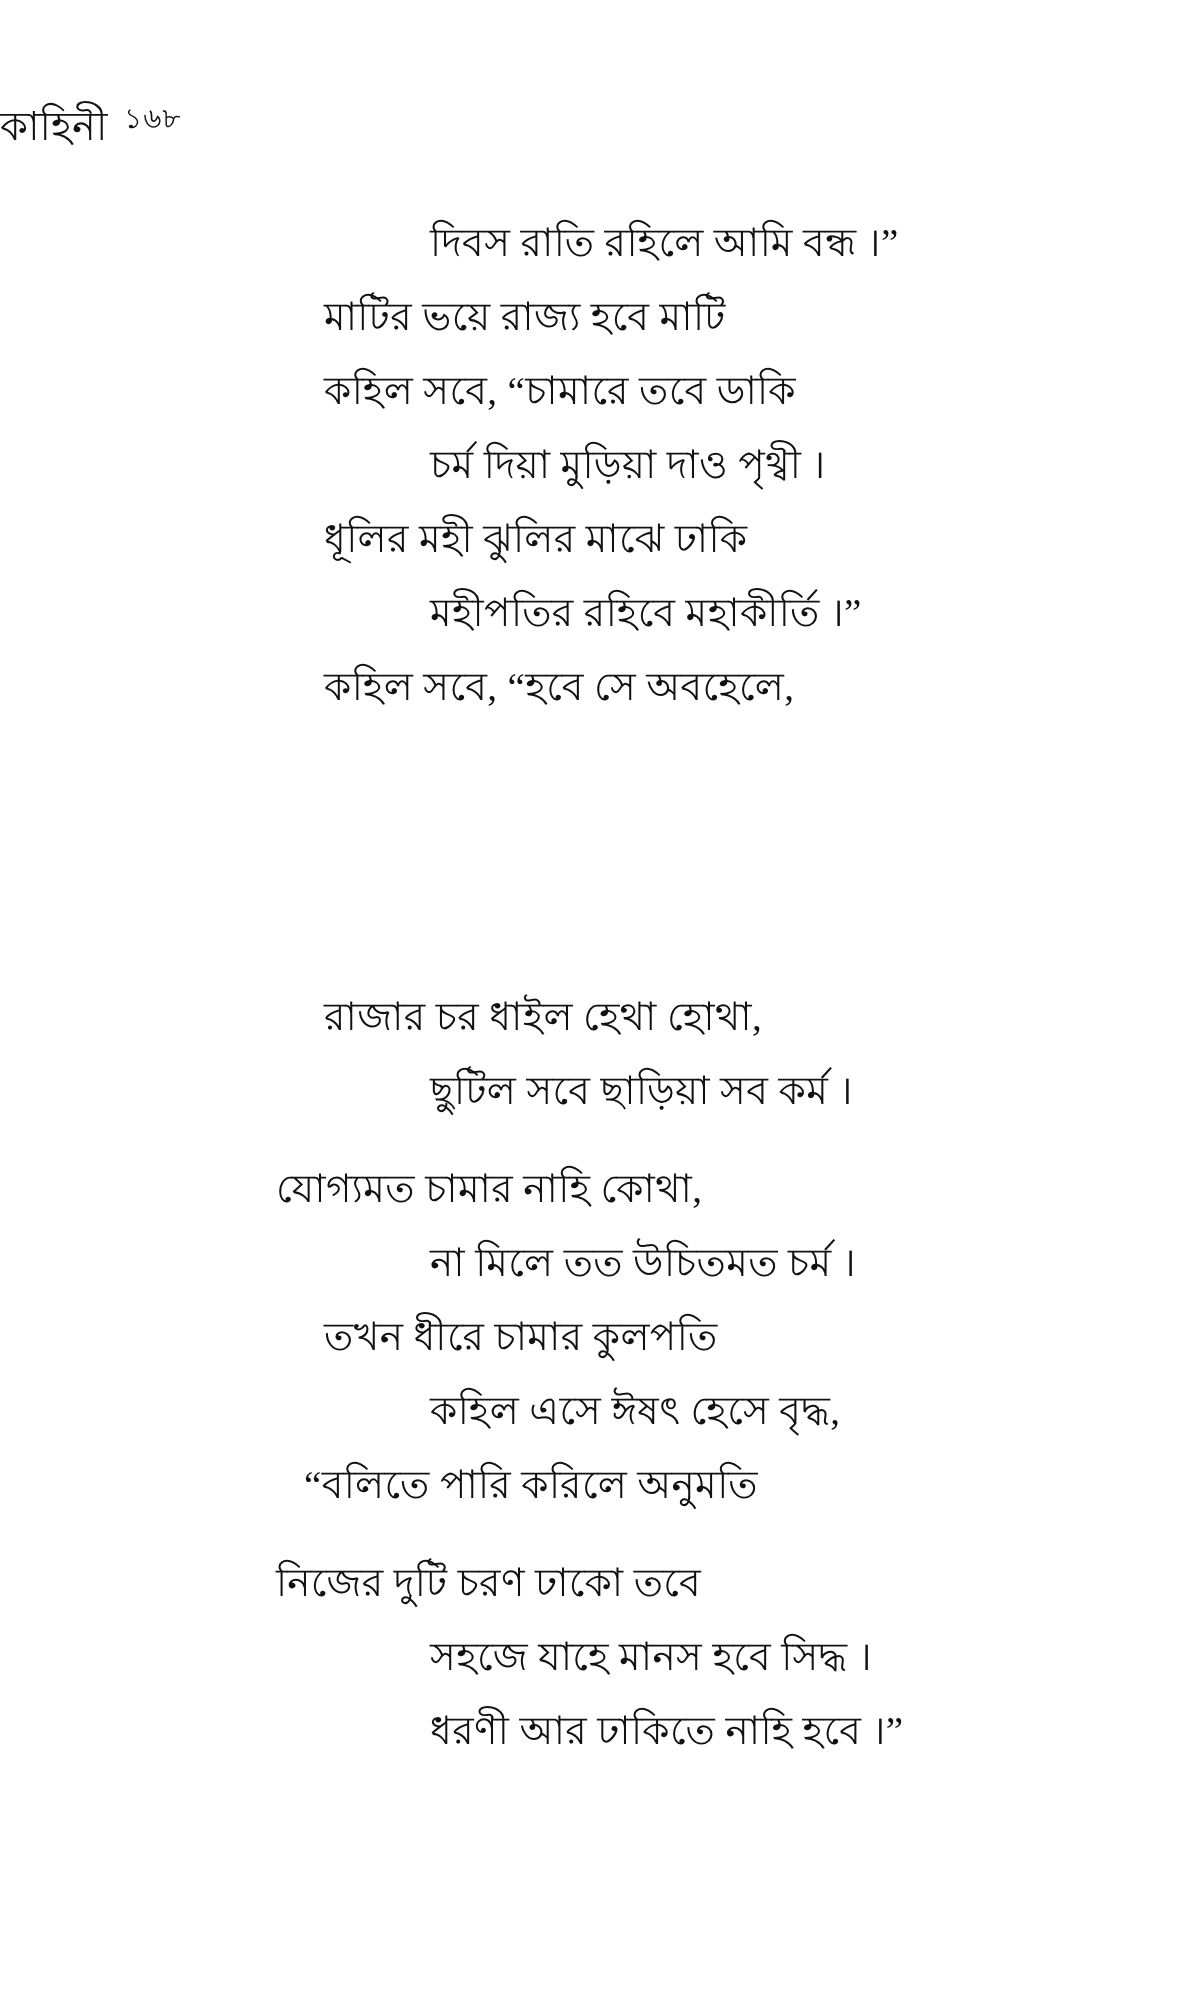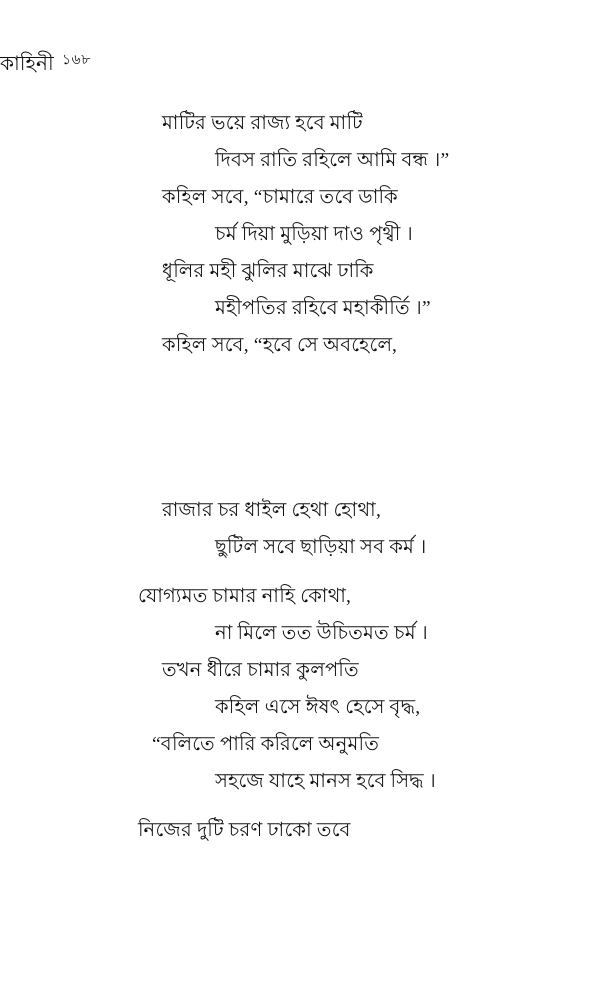--- a/index.html
+++ b/index.html
@@ -77,35 +77,36 @@
 <div class="page">
 
   <div class="header">
     <div class="folio">১৬৮</div>
     <div class="running-title">কাহিনী</div>
   </div>
 
   <div class="poem">
 
     <div class="stanza">
+      <div class="line ind1">দিবস রাতি রহিলে আমি বন্ধ ।”</div>
       <div class="line ind0">মাটির ভয়ে রাজ্য হবে মাটি</div>
-      <div class="line ind1">দিবস রাতি রহিলে আমি বন্ধ ।”</div>
       <div class="line ind0">কহিল সবে, “চামারে তবে ডাকি</div>
       <div class="line ind1">চর্ম দিয়া মুড়িয়া দাও পৃথ্বী ।</div>
       <div class="line ind0">ধূলির মহী ঝুলির মাঝে ঢাকি</div>
       <div class="line ind1">মহীপতির রহিবে মহাকীর্তি ।”</div>
       <div class="line ind0">কহিল সবে, “হবে সে অবহেলে,</div>
     </div>
 
     <div class="stanza">
       <div class="line ind0">রাজার চর ধাইল হেথা হোথা,</div>
       <div class="line ind1">ছুটিল সবে ছাড়িয়া সব কর্ম ।</div>
       <div class="line ind-b">যোগ্যমত চামার নাহি কোথা,</div>
       <div class="line ind1">না মিলে তত উচিতমত চর্ম ।</div>
       <div class="line ind0">তখন ধীরে চামার কুলপতি</div>
       <div class="line ind1">কহিল এসে ঈষৎ হেসে বৃদ্ধ,</div>
       <div class="line ind-q">“বলিতে পারি করিলে অনুমতি</div>
+      <div class="line ind-b">নিজের দুটি চরণ ঢাকো তবে</div>
       <div class="line ind1">সহজে যাহে মানস হবে সিদ্ধ ।</div>
-      <div class="line ind-b">নিজের দুটি চরণ ঢাকো তবে</div>
+      <div class="line ind1">ধরণী আর ঢাকিতে নাহি হবে ।”</div>
     </div>
 
   </div>
 </div>
 
 </body></html>

